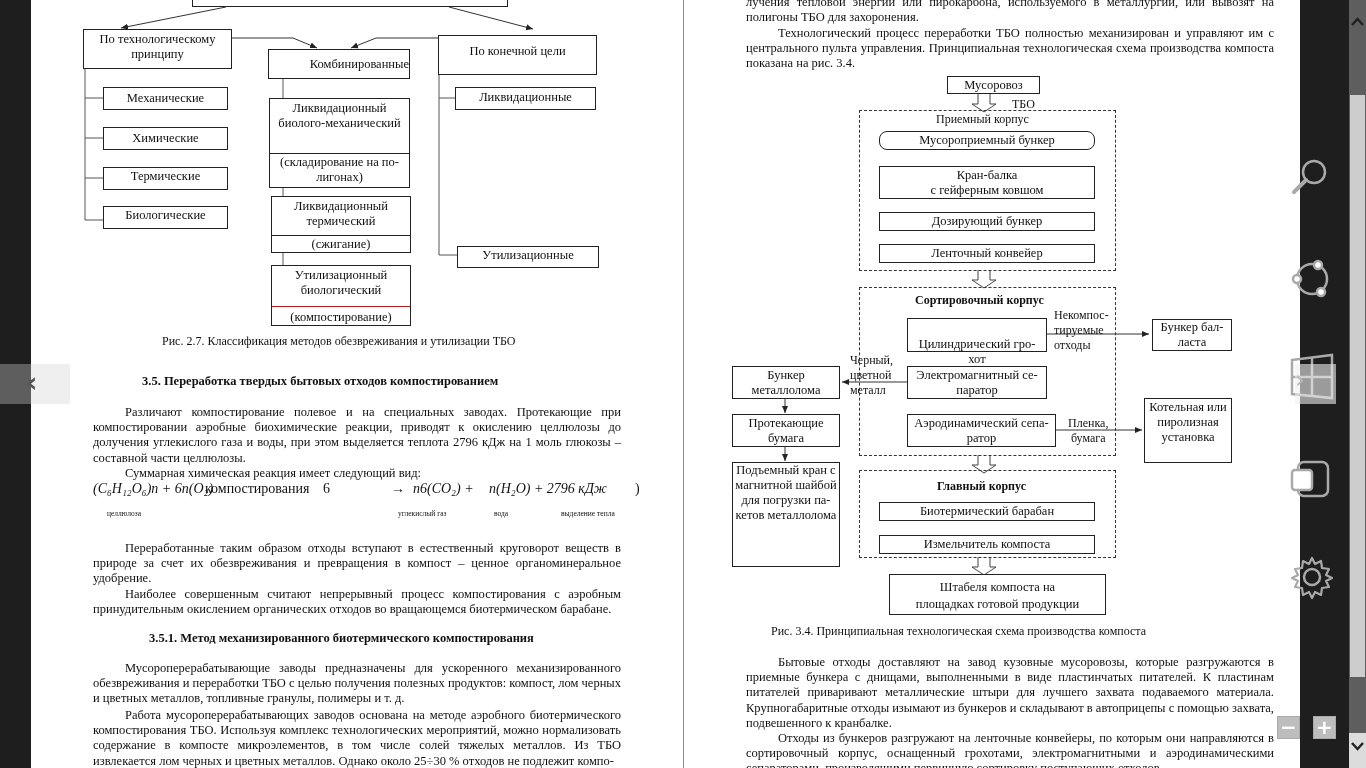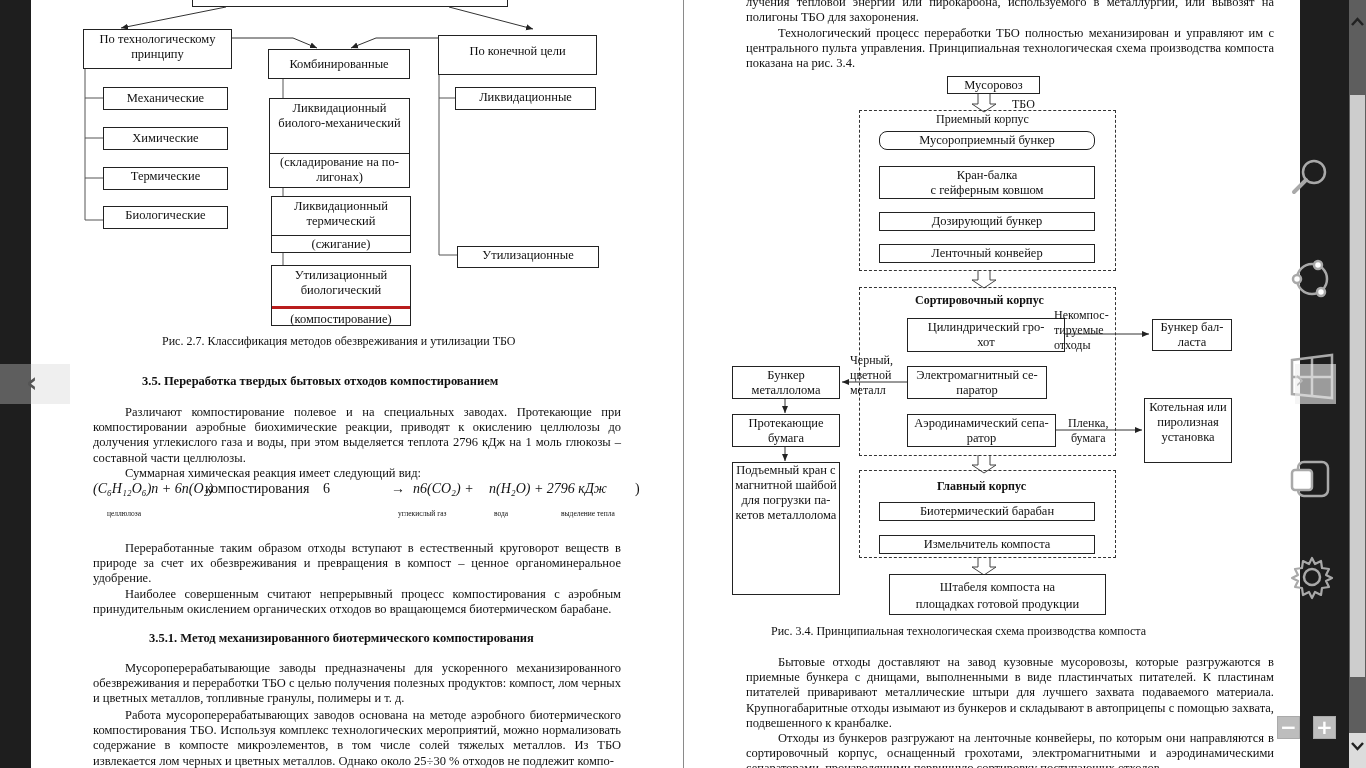--- a/index.html
+++ b/index.html
@@ -59,21 +59,21 @@
     <line x1="252" y1="252" x2="252" y2="265" stroke="#555"></line>
   </svg>
 
   <div class="box" style="left:52px;top:29px;width:149px;height:40px;padding-top:2px;">
     <div>По технологическому</div>
     <div>принципу</div>
   </div>
   <div class="box" style="left:407px;top:29px;width:159px;height:40px;padding-top:8px;margin-top:6px;">
     <span>По конечной цели</span>
   </div>
-  <div class="box" style="left:237px;top:49px;width:142px;height:30px;text-align:center;padding-top:7px;">
+  <div class="box" style="left:237px;top:49px;width:142px;height:30px;text-align:right;padding-top:7px;">
     <span>Комбинированные</span>
   </div>
 
   <div class="box" style="left:72px;top:87px;width:125px;height:23px;padding-top:3px;"><span>Механические</span></div>
   <div class="box" style="left:72px;top:127px;width:125px;height:23px;padding-top:3px;"><span>Химические</span></div>
   <div class="box" style="left:72px;top:167px;width:125px;height:23px;padding-top:1px;"><span>Термические</span></div>
   <div class="box" style="left:72px;top:206px;width:125px;height:23px;padding-top:1px;"><span>Биологические</span></div>
 
   <div class="box" style="left:424px;top:87px;width:141px;height:23px;padding-top:2px;"><span>Ликвидационные</span></div>
   <div class="box" style="left:426px;top:246px;width:142px;height:22px;padding-top:1px;"><span>Утилизационные</span></div>
@@ -89,21 +89,21 @@
     </div>
   </div>
   <div class="box" style="left:240px;top:196px;width:140px;height:57px;">
     <div style="padding-top:2px;height:36px;border-bottom:1px solid #222;">
       <div>Ликвидационный</div>
       <div>термический</div>
     </div>
     <div style="padding-top:1px;"><span>(сжигание)</span></div>
   </div>
   <div class="box" style="left:240px;top:265px;width:140px;height:61px;">
-    <div style="padding-top:2px;height:38px;border-bottom:3px solid #b91c1c;">
+    <div style="padding-top:2px;height:38px;border-bottom:1px solid #b91c1c;">
       <div>Утилизационный</div>
       <div>биологический</div>
     </div>
     <div style="padding-top:3px;"><span>(компостирование)</span></div>
   </div>
 
   <div class="cap" style="left:131px;top:334px;">Рис. 2.7. Классификация методов обезвреживания и утилизации ТБО</div>
   <div class="hdr" style="left:94px;top:374px;">3.5. Переработка твердых бытовых отходов компостированием</div>
 
   <div class="para indent" style="left:62px;top:405px;width:528px;">Различают компостирование полевое и на специальных заводах. Протекающие при компостировании аэробные биохимические реакции, приводят к окислению целлюлозы до долучения углекислого газа и воды, при этом выделяется теплота 2796 кДж на 1 моль глюкозы – составной части целлюлозы.</div>
@@ -164,21 +164,21 @@
   <div class="box" style="left:195px;top:131px;width:216px;height:19px;line-height:17px;border-radius:8px;"><span>Мусороприемный бункер</span></div>
   <div class="box" style="left:195px;top:166px;width:216px;height:33px;padding-top:1px;">
     <div>Кран-балка</div>
     <div>с гейферным ковшом</div>
   </div>
   <div class="box" style="left:195px;top:212px;width:216px;height:19px;line-height:17px;"><span>Дозирующий бункер</span></div>
   <div class="box" style="left:195px;top:244px;width:216px;height:19px;line-height:17px;"><span>Ленточный конвейер</span></div>
 
   <div class="dbox" style="left:175px;top:287px;width:257px;height:169px;"></div>
   <div class="lbl" style="left:231px;top:293px;font-weight:bold;">Сортировочный корпус</div>
-  <div class="box" style="left:223px;top:318px;width:158px;height:34px;padding-top:1px;">
+  <div class="box" style="left:223px;top:318px;width:140px;height:34px;padding-top:18px;">
     <div>Цилиндрический гро-</div>
     <div>хот</div>
   </div>
   <div class="box" style="left:223px;top:366px;width:140px;height:33px;padding-top:1px;">
     <div>Электромагнитный се-</div>
     <div>паратор</div>
   </div>
   <div class="box" style="left:223px;top:414px;width:149px;height:33px;padding-top:1px;">
     <div>Аэродинамический сепа-</div>
     <div>ратор</div>
@@ -210,21 +210,21 @@
   </div>
 
   <div class="box" style="left:48px;top:366px;width:108px;height:33px;padding-top:1px;">
     <div>Бункер</div>
     <div>металлолома</div>
   </div>
   <div class="box" style="left:48px;top:414px;width:108px;height:33px;padding-top:1px;">
     <div>Протекающие</div>
     <div>бумага</div>
   </div>
-  <div class="box" style="left:48px;top:462px;width:108px;height:133px;padding-top:0px;">
+  <div class="box" style="left:48px;top:462px;width:108px;height:105px;padding-top:0px;">
     <div>Подъемный кран с</div>
     <div>магнитной шайбой</div>
     <div>для погрузки па-</div>
     <div>кетов металлолома</div>
   </div>
 
   <div class="dbox" style="left:175px;top:470px;width:257px;height:88px;"></div>
   <div class="lbl" style="left:253px;top:479px;font-weight:bold;">Главный корпус</div>
   <div class="box" style="left:195px;top:502px;width:216px;height:19px;line-height:17px;"><span>Биотермический барабан</span></div>
   <div class="box" style="left:195px;top:535px;width:216px;height:19px;line-height:17px;"><span>Измельчитель компоста</span></div>

